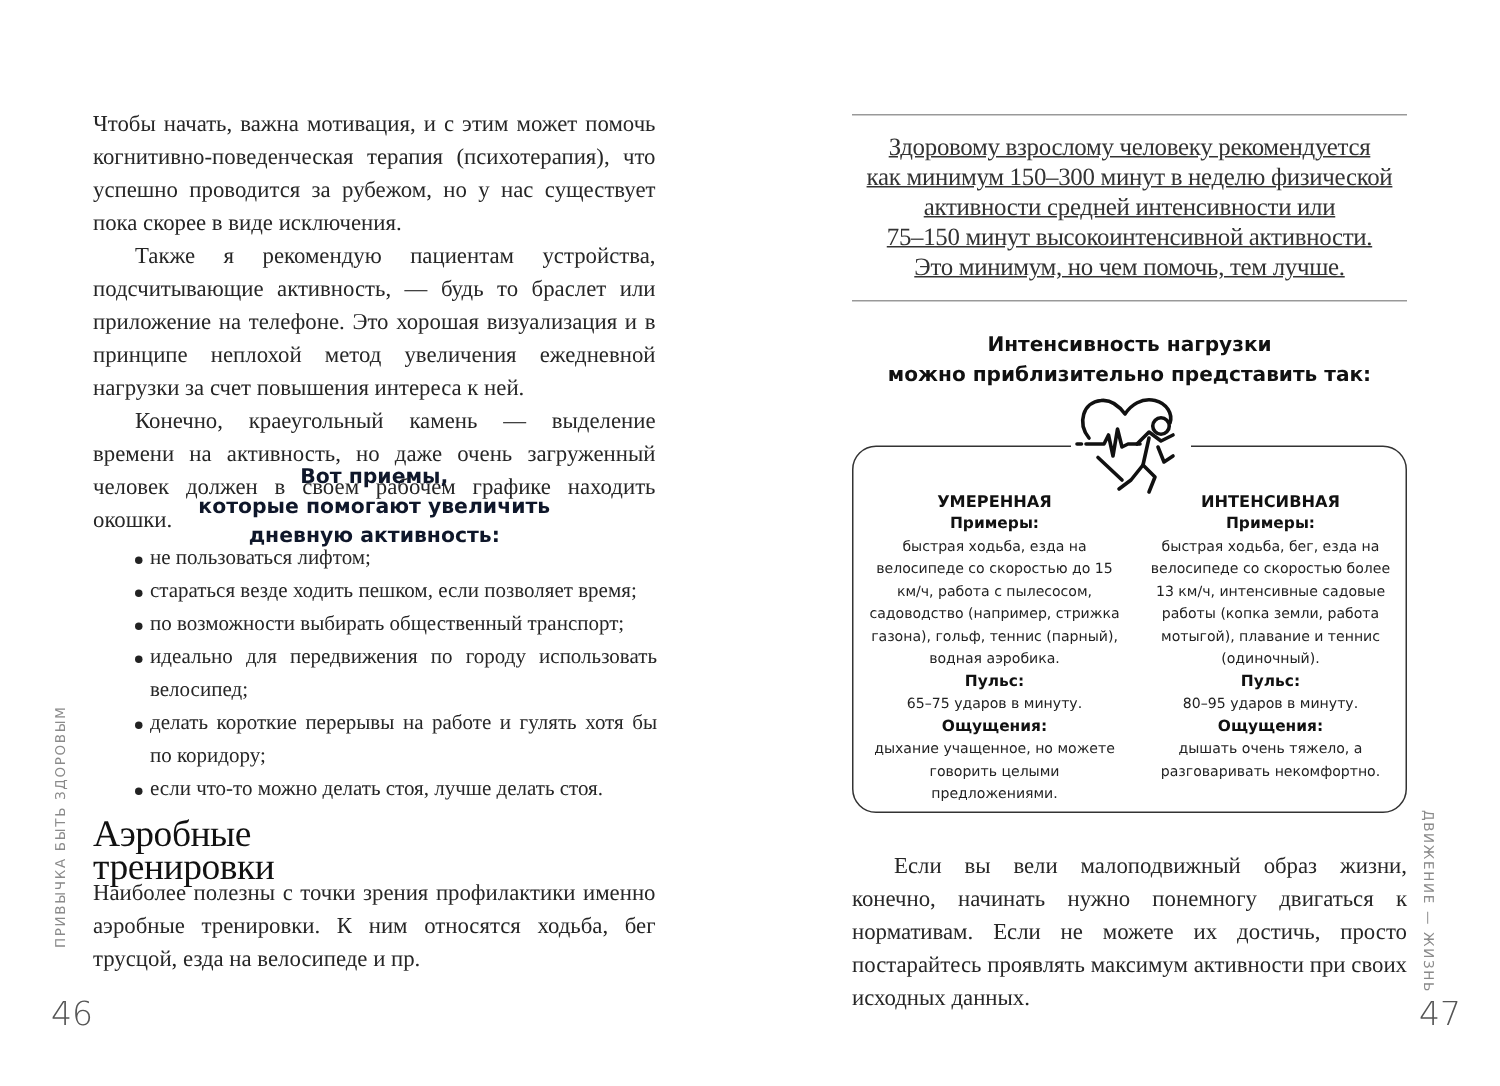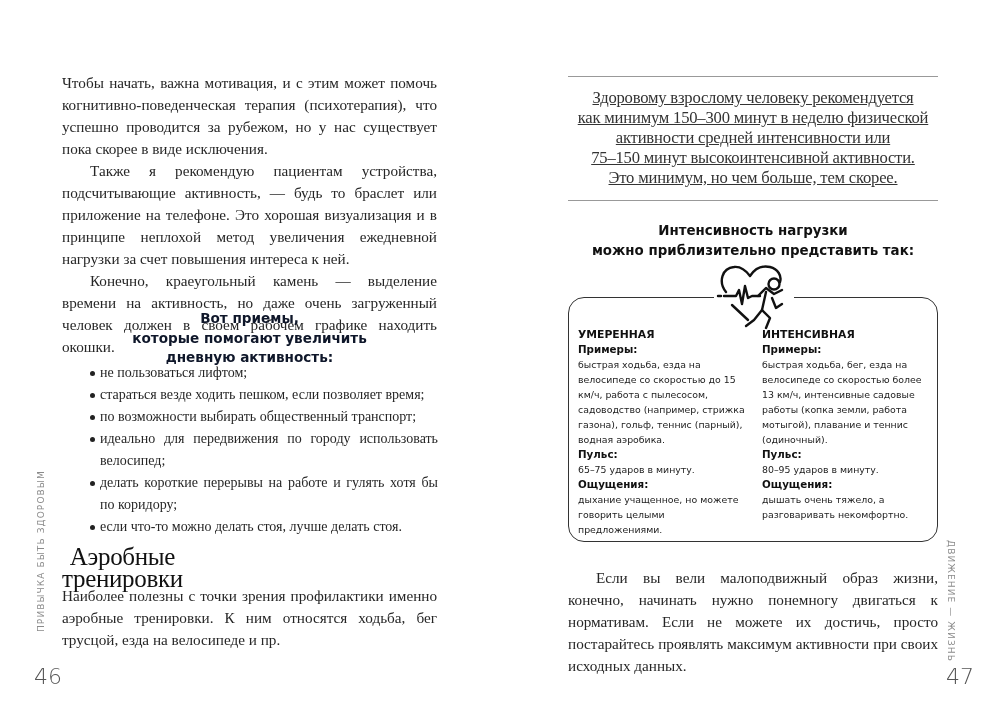--- a/index.html
+++ b/index.html
@@ -17,41 +17,41 @@
 
   .left .body-text.top { left:62px; top:72px; width:375px; }
 
   .tips-title { position:absolute; left:62px; top:309px; width:375px; text-align:center; font-weight:bold; font-size:13.6px; line-height:19.5px; color:#0f172a; }
   .tips-title div { margin:0; }
 
   .tips-list { position:absolute; left:90px; top:362px; width:348px; list-style:none; padding:0; margin:0; font-size:14px; line-height:22px; color:#262626; text-align:justify; }
   .tips-list li { position:relative; padding-left:10px; }
   .tips-list li::before { content:""; position:absolute; left:0; top:9px; width:5px; height:5px; border-radius:50%; background:#222; }
 
-  .section-heading { position:absolute; left:62px; top:546px; font-size:25px; line-height:22px; font-weight:normal; letter-spacing:-0.3px; color:#111;text-align:center; }
+  .section-heading { position:absolute; left:62px; top:546px; font-size:25px; line-height:22px; font-weight:normal; letter-spacing:-0.3px; color:#111; }
   .section-heading div { margin:0; }
   .left .body-text.bottom { left:62px; top:585px; width:375px; }
 
   .vert-left { position:absolute; left:36px; top:632px; transform-origin:left top; transform:rotate(-90deg); font-size:9px; letter-spacing:1.1px; color:#8a8a8a; white-space:nowrap; }
   .vert-right { position:absolute; left:956px; top:540px; transform-origin:left top; transform:rotate(90deg); font-size:9px; letter-spacing:1.1px; color:#8a8a8a; white-space:nowrap; }
 
   .page-num { position:absolute; top:664px; font-size:22px; color:#555; font-weight:300; }
   .page-num.left-num { left:34px; }
   .page-num.right-num { left:946px; }
 
   .quote-block { position:absolute; left:568px; top:76px; width:370px; border-top:1px solid #999; border-bottom:1px solid #999; padding:11px 0 12px 0; text-align:center; font-size:16.6px; line-height:20px; color:#333; letter-spacing:-0.2px; }
   .quote-block div { margin:0;text-decoration:underline; }
 
   .intensity-title { position:absolute; left:568px; top:221px; width:370px; text-align:center; font-weight:bold; font-size:13.4px; line-height:19.5px; color:#111; }
 
   .box { position:absolute; left:568px; top:297px; width:368px; height:243px; border:1.5px solid #333; border-radius:16px; }
   .box-gap { position:absolute; left:714px; top:290px; width:80px; height:14px; background:#fff; }
   .heart-icon { position:absolute; left:716px; top:262px; width:80px; height:76px; }
 
-  .col { position:absolute; top:327px; width:170px; font-size:9.4px; line-height:15px; color:#222; }
+  .col { position:absolute; top:327px; width:170px; text-align:center; font-size:9.4px; line-height:15px; color:#222; }
   .col.mod { left:578px; }
   .col.int { left:762px; }
   .col .h { font-weight:bold; font-size:10.8px; line-height:15px; color:#111; }
   .col .sub { font-weight:bold; font-size:10.3px; line-height:15px; color:#111; }
   .col .txt { margin:0; }
 
   .right .body-text.bottom { left:568px; top:567px; width:370px; }
 </style>
 </head>
 <body>
@@ -91,21 +91,21 @@
   <div class="page-num left-num sans">46</div>
 </div>
 
 <div class="page right"></div>
 
 <div class="quote-block serif">
   <div>Здоровому взрослому человеку рекомендуется</div>
   <div>как минимум 150–300 минут в неделю физической</div>
   <div>активности средней интенсивности или</div>
   <div>75–150 минут высокоинтенсивной активности.</div>
-  <div>Это минимум, но чем больше, тем скорее.</div>
+  <div>Это минимум, но чем помочь, тем лучше.</div>
 </div>
 
 <div class="intensity-title sans">
   <div>Интенсивность нагрузки</div>
   <div>можно приблизительно представить так:</div>
 </div>
 
 <div class="box"></div>
 <div class="box-gap"></div>
 

